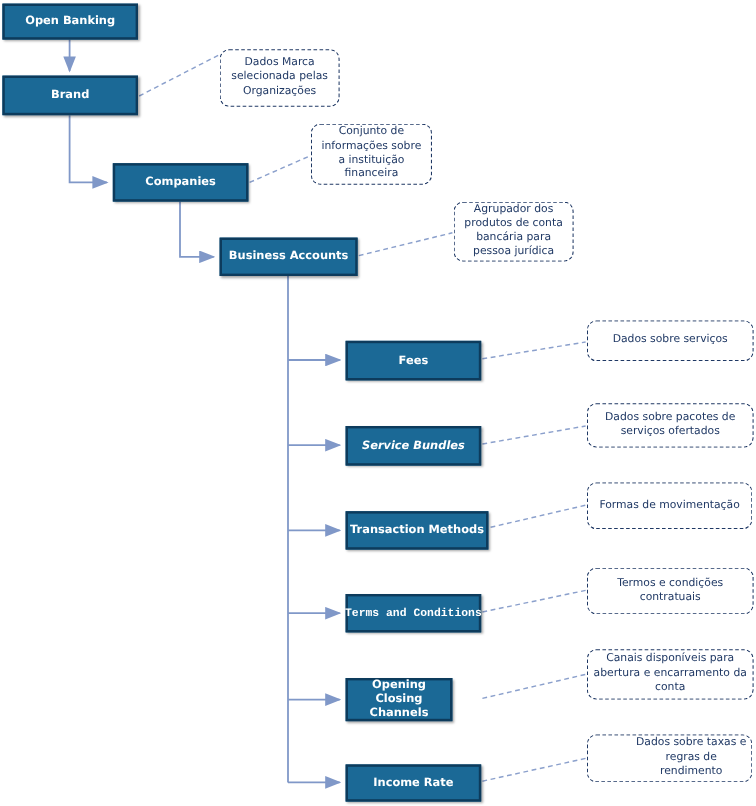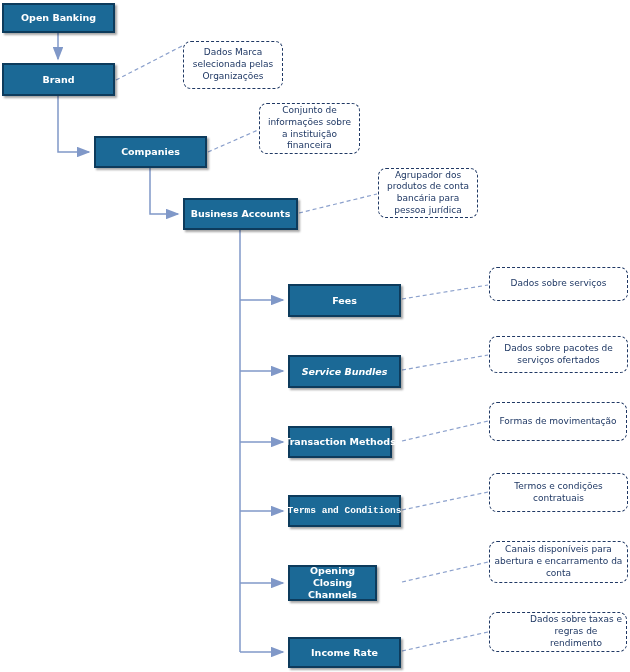--- a/index.html
+++ b/index.html
@@ -51,21 +51,21 @@
     padding:2px 4px;
     background:var(--bg);
   }
   
   .n-open-banking{left:2px;top:3px;width:113px;height:30px;}
   .n-brand{left:2px;top:63px;width:113px;height:33px;}
   .n-companies{left:94px;top:136px;width:113px;height:32px;}
   .n-business-accounts{left:183px;top:198px;width:115px;height:32px;}
   .n-fees{left:288px;top:284px;width:113px;height:33px;}
   .n-service-bundles{left:288px;top:355px;width:113px;height:33px;font-style:italic;}
-  .n-transaction-methods{left:288px;top:426px;width:104px;height:32px;}
+  .n-transaction-methods{left:288px;top:426px;width:119px;height:32px;}
   .n-terms-and-conditions{left:288px;top:495px;width:113px;height:32px;font-family:Liberation Mono, monospace;}
   .n-opening-closing-channels{left:288px;top:565px;width:89px;height:36px;}
   .n-income-rate{left:288px;top:637px;width:113px;height:31px;}
   
   .a-brand{left:183px;top:27px;width:100px;height:48px;margin-top:14px;}
   .a-companies{left:259px;top:103px;width:101px;height:51px;}
   .a-business-accounts{left:378px;top:168px;width:100px;height:50px;}
   .a-fees{left:489px;top:267px;width:139px;height:34px;}
   .a-service-bundles{left:489px;top:336px;width:139px;height:37px;}
   .a-transaction-methods{left:489px;top:402px;width:138px;height:39px;}

